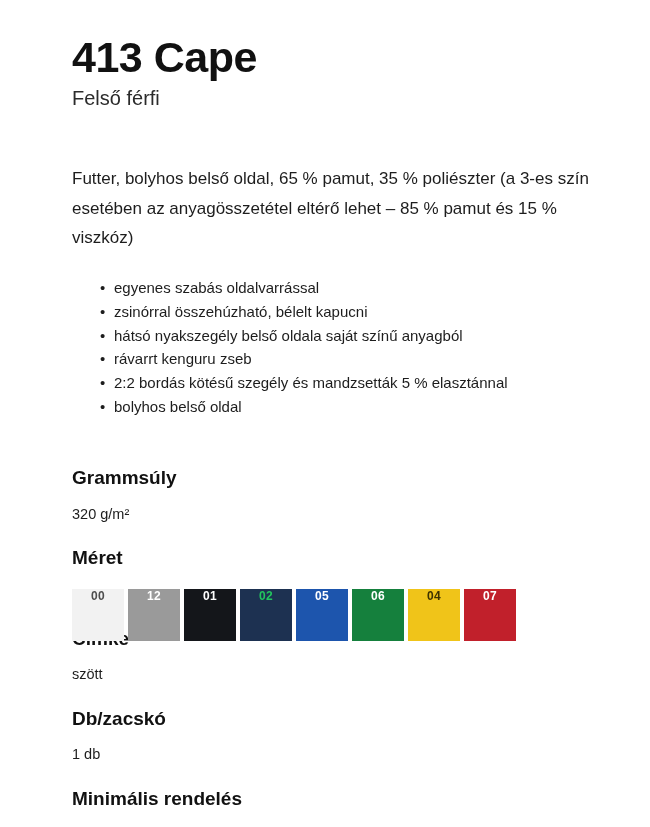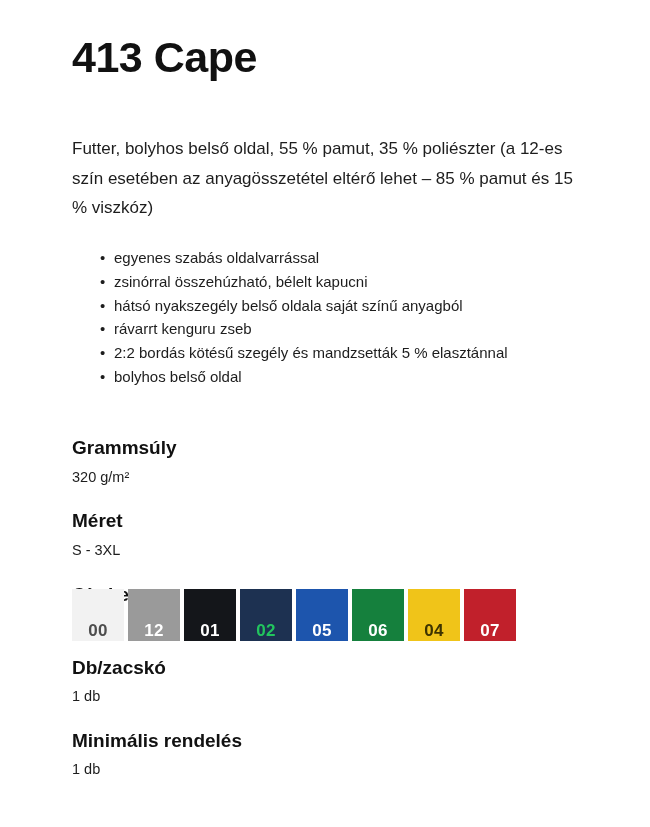--- a/index.html
+++ b/index.html
@@ -74,49 +74,50 @@
   .spec-label {
     font-size: 19px;
     font-weight: bold;
     color: #111111;
     line-height: 1.5;
   }
   .spec-value {
     font-size: 14.5px;
     color: #1d1d1d;
     line-height: 1.7;
-    margin-top: 2px;
+    margin-top: 9px;
   }
   .swatches {
     position: absolute;
     left: 72px;
     top: 589px;
     display: flex;
     gap: 4px;
   }
   .swatch {
     width: 52px;
     height: 52px;
     display: flex;
-    align-items: flex-end;
+    align-items: flex-start;
     justify-content: center;
-    font-size: 17px;
+    font-size: 12px;
     font-weight: bold;
     letter-spacing: 0.3px;
     box-sizing: border-box;
   }
 </style>
 </head>
 <body>
 
 <div class="page">
 
   <h1 class="title">413 Cape</h1>
+  <h2 class="subtitle">Felső férfi</h2>
 
-  <p class="desc">Futter, bolyhos belső oldal, 55 % pamut, 35 % poliészter (a 12-es szín esetében az anyagösszetétel eltérő lehet – 85 % pamut és 15 % viszkóz)</p>
+  <p class="desc">Futter, bolyhos belső oldal, 65 % pamut, 35 % poliészter (a 3-es szín esetében az anyagösszetétel eltérő lehet – 85 % pamut és 15 % viszkóz)</p>
 
   <ul class="bullets">
     <li>egyenes szabás oldalvarrással</li>
     <li>zsinórral összehúzható, bélelt kapucni</li>
     <li>hátsó nyakszegély belső oldala saját színű anyagból</li>
     <li>rávarrt kenguru zseb</li>
     <li>2:2 bordás kötésű szegély és mandzsetták 5 % elasztánnal</li>
     <li>bolyhos belső oldal</li>
   </ul>
 

